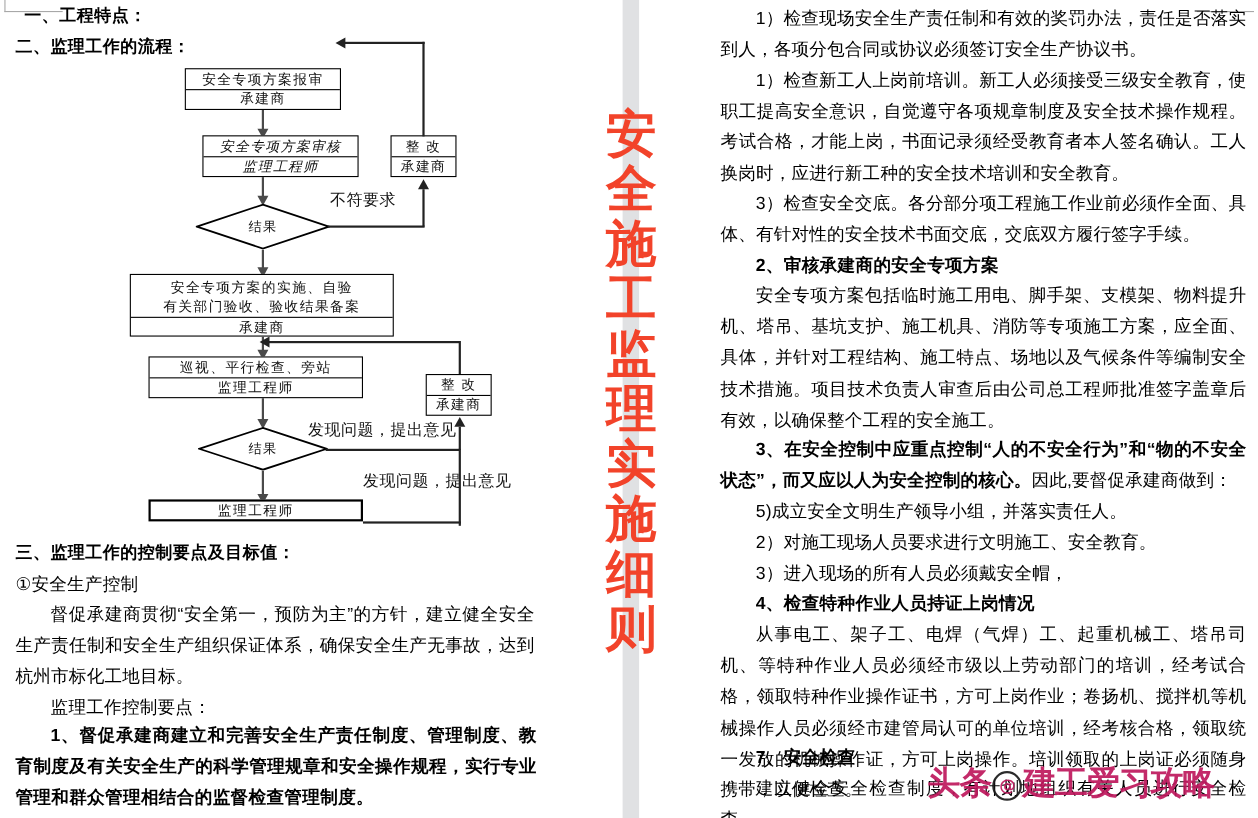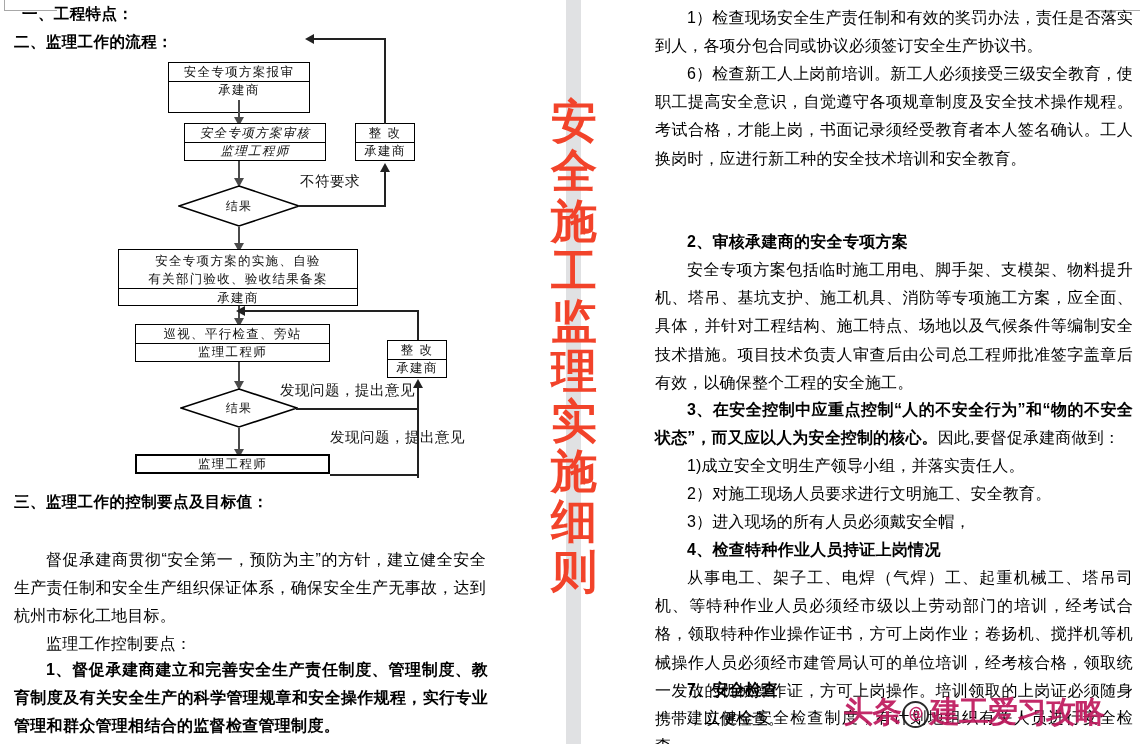--- a/index.html
+++ b/index.html
@@ -194,21 +194,21 @@
 
 <div class="gray-band"></div>
 
 <div class="col-left">
 
   <div class="hd" id="hd-1">一、工程特点：</div>
   <div class="hd" id="hd-2">二、监理工作的流程：</div>
 
   <div class="flow">
 
-    <div class="fbox" style="left:168px; top:62px; width:142px; height:51px;">
+    <div class="fbox" style="left:168px; top:62px; width:142px; height:38px;">
       <div class="row" style="height:18px;">安全专项方案报审</div>
       <div class="row sep" style="height:18px;">承建商</div>
     </div>
 
     <div class="line v" style="left:238px; top:100px; height:22px;"></div>
     <div class="arrow down" style="left:234px; top:117px;"></div>
 
     <div class="fbox" style="left:184px; top:123px; width:142px; height:38px;font-style:italic;">
       <div class="row" style="height:18px;">安全专项方案审核</div>
       <div class="row sep" style="height:18px;">监理工程师</div>
@@ -288,20 +288,21 @@
     <div class="line v dk" style="left:417px; top:408px; height:70px;"></div>
 
     <div class="fbox" style="left:135px; top:454px; width:195px; height:20px; border-width:2px;">
       <div class="row" style="height:16px;">监理工程师</div>
     </div>
     <div class="line h dk" style="left:330px; top:474px; width:89px;"></div>
 
   </div>
 
   <div class="hd" id="hd-3">三、监理工作的控制要点及目标值：</div>
+  <div class="para" id="p-1">①安全生产控制</div>
   <div class="para ind" id="p-3">监理工作控制要点：</div>
   <div class="para ind" id="p-2">督促承建商贯彻“安全第一，预防为主”的方针，建立健全安全生产责任制和安全生产组织保证体系，确保安全生产无事故，达到杭州市标化工地目标。</div>
   <div class="para ind bold" id="p-4">1、督促承建商建立和完善安全生产责任制度、管理制度、教育制度及有关安全生产的科学管理规章和安全操作规程，实行专业管理和群众管理相结合的监督检查管理制度。</div>
 
 </div>
 
 <div class="vtitle">
   <span>安</span>
   <span>全</span>
   <span>施</span>
@@ -311,30 +312,31 @@
   <span>实</span>
   <span>施</span>
   <span>细</span>
   <span>则</span>
 </div>
 
 <div class="col-right">
 
   <div class="rpara ind" style="left:0px; top:4px;">1）检查现场安全生产责任制和有效的奖罚办法，责任是否落实到人，各项分包合同或协议必须签订安全生产协议书。</div>
 
-  <div class="rpara ind" style="left:0px; top:60px;">6）检查新工人上岗前培训。新工人必须接受三级安全教育，使职工提高安全意识，自觉遵守各项规章制度及安全技术操作规程。考试合格，才能上岗，书面记录须经受教育者本人签名确认。工人换岗时，应进行新工种的安全技术培训和安全教育。</div>
-
+  <div class="rpara ind" style="left:0px; top:60px;">1）检查新工人上岗前培训。新工人必须接受三级安全教育，使职工提高安全意识，自觉遵守各项规章制度及安全技术操作规程。考试合格，才能上岗，书面记录须经受教育者本人签名确认。工人换岗时，应进行新工种的安全技术培训和安全教育。</div>
+
+  <div class="rpara ind" style="left:0px; top:172px;">3）检查安全交底。各分部分项工程施工作业前必须作全面、具体、有针对性的安全技术书面交底，交底双方履行签字手续。</div>
 
   <div class="rpara ind bold" style="left:0px; top:228px;">2、审核承建商的安全专项方案</div>
 
   <div class="rpara ind" style="left:0px; top:256px;">安全专项方案包括临时施工用电、脚手架、支模架、物料提升机、塔吊、基坑支护、施工机具、消防等专项施工方案，应全面、具体，并针对工程结构、施工特点、场地以及气候条件等编制安全技术措施。项目技术负责人审查后由公司总工程师批准签字盖章后有效，以确保整个工程的安全施工。</div>
 
   <div class="rpara ind" style="left:0px; top:396px;"><span class="bold" style="font-weight:bold;">3、在安全控制中应重点控制“人的不安全行为”和“物的不安全状态”，而又应以人为安全控制的核心。</span><span>因此,要督促承建商做到：</span></div>
 
-  <div class="rpara ind" style="left:0px; top:452px;">1)成立安全文明生产领导小组，并落实责任人。</div>
+  <div class="rpara ind" style="left:0px; top:452px;">5)成立安全文明生产领导小组，并落实责任人。</div>
   <div class="rpara ind" style="left:0px; top:480px;">2）对施工现场人员要求进行文明施工、安全教育。</div>
   <div class="rpara ind" style="left:0px; top:508px;">3）进入现场的所有人员必须戴安全帽，</div>
 
   <div class="rpara ind bold" style="left:0px; top:536px;">4、检查特种作业人员持证上岗情况</div>
 
   <div class="rpara ind" style="left:0px; top:564px;">从事电工、架子工、电焊（气焊）工、起重机械工、塔吊司机、等特种作业人员必须经市级以上劳动部门的培训，经考试合格，领取特种作业操作证书，方可上岗作业；卷扬机、搅拌机等机械操作人员必须经市建管局认可的单位培训，经考核合格，领取统一发放的机械操作证，方可上岗操作。培训领取的上岗证必须随身携带，以便检查。</div>
 
   <div class="rpara ind bold" style="left:0px; top:676px;">7、安全检查</div>
 
   <div class="rpara ind" style="left:0px; top:704px;">建立健全安全检查制度，有计划地组织有关人员进行安全检查。</div>

